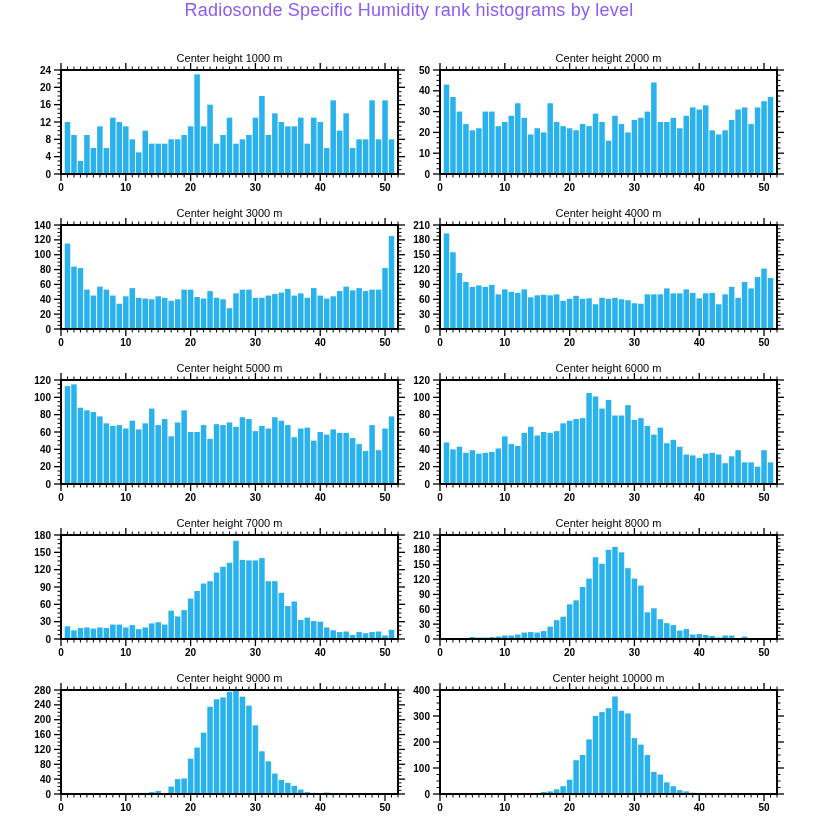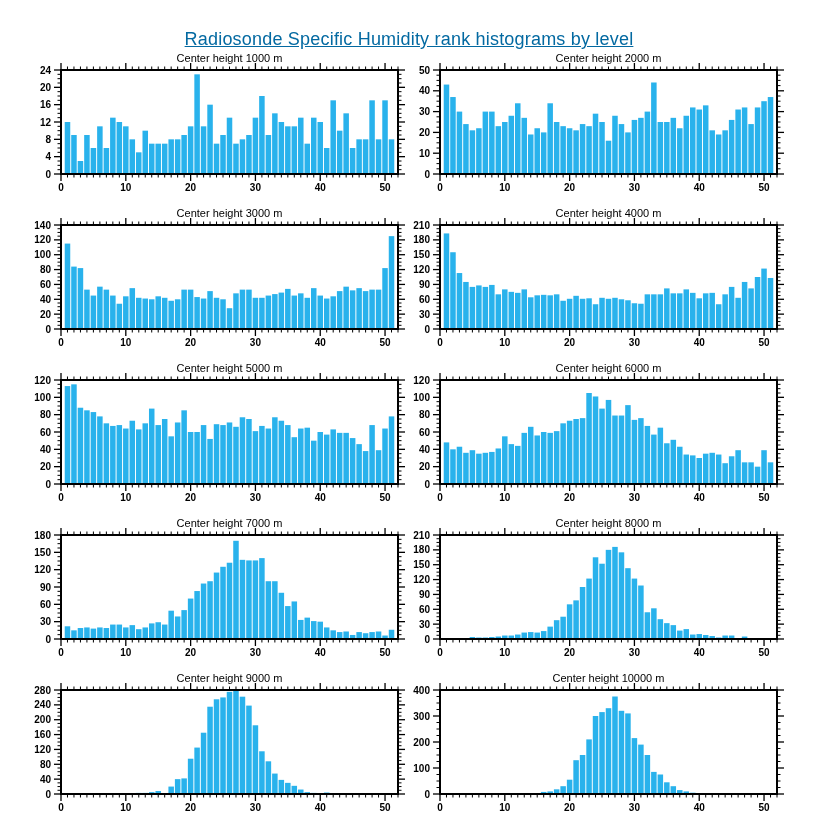--- a/index.html
+++ b/index.html
@@ -14,25 +14,24 @@
   #page {
     width: 818px;
     height: 824px;
     position: relative;
   }
   #main-title {
     width: 818px;
     height: 50px;
     text-align: center;
     font-size: 18px;
-    color: #0369a1;
-    padding-top: 29px;
+    color: #8b5cf6;
+    padding-top: 0;
     box-sizing: border-box;
     letter-spacing: 0.2px;
-    text-decoration: underline;
   }
   #chart-grid {
     display: grid;
     grid-template-columns: 409px 409px;
     grid-auto-rows: 155px;
   }
   .cell {
     width: 409px;
     height: 155px;
     position: relative;

